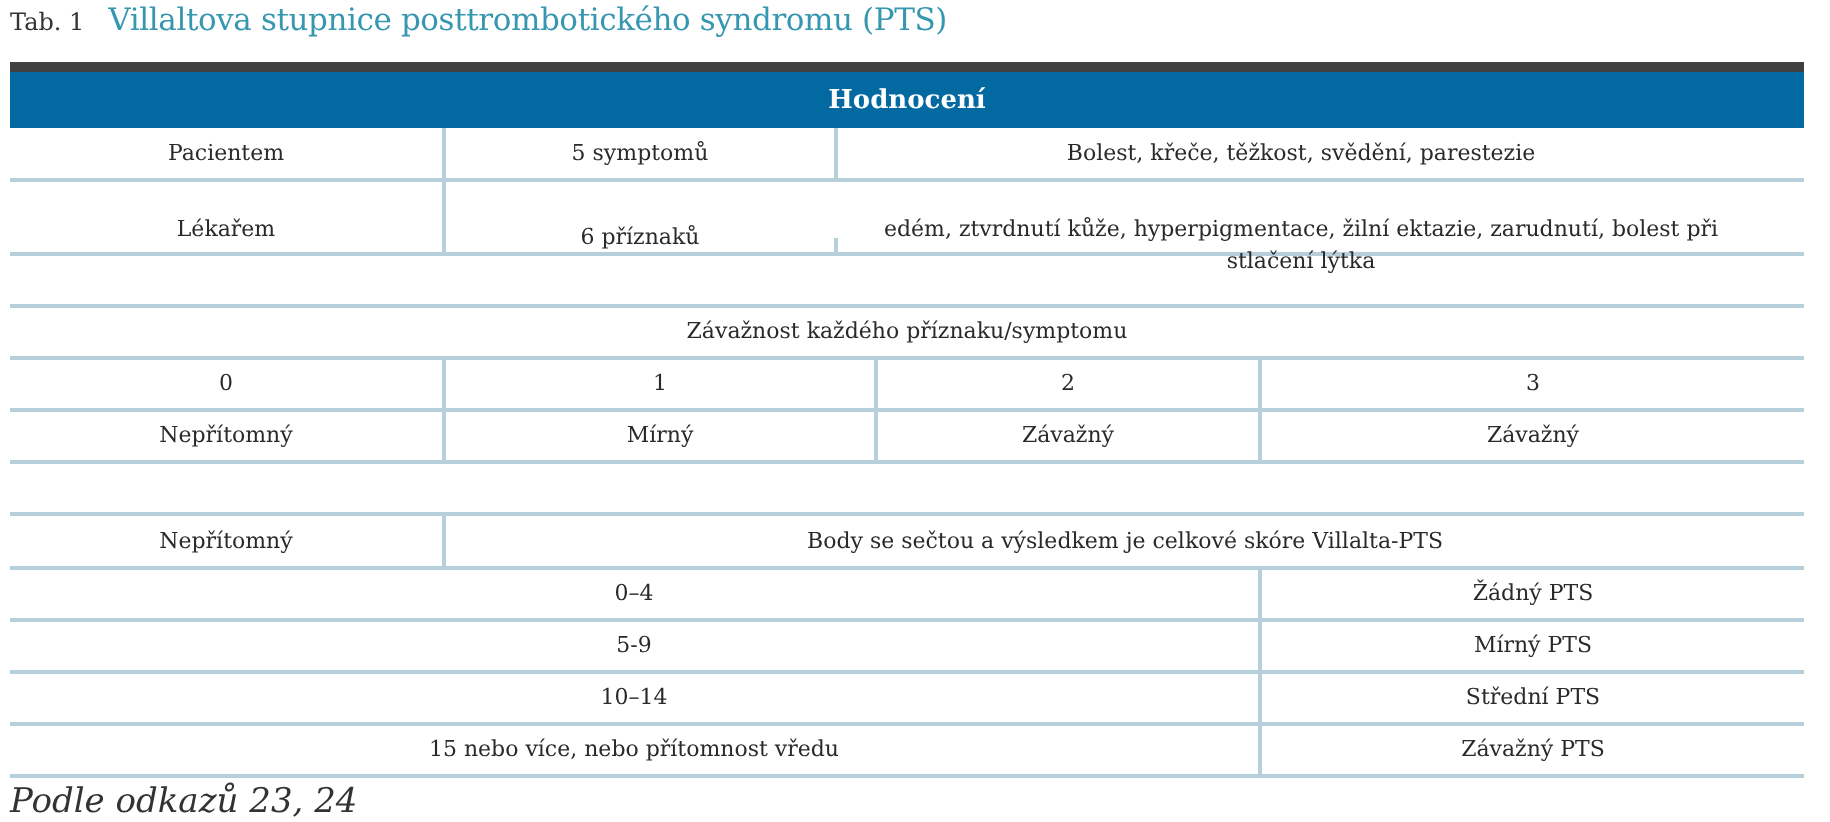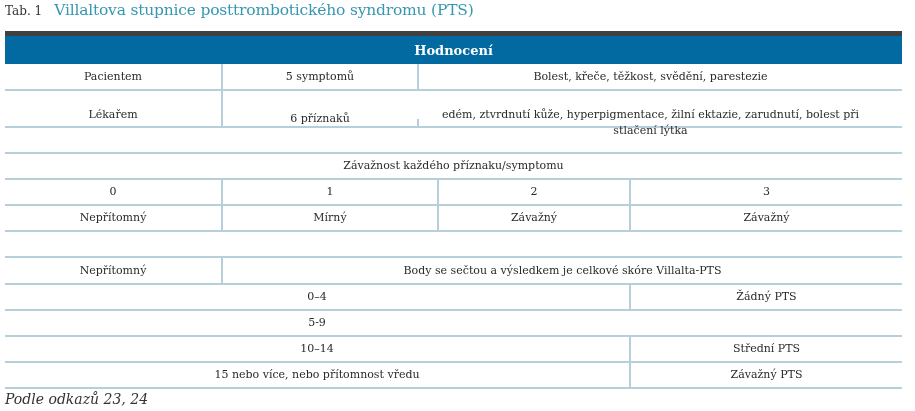--- a/index.html
+++ b/index.html
@@ -13,21 +13,21 @@
          color:#fff; font-weight:bold; font-size:13px; }
   .row { display:flex; border-bottom:2px solid #b6cfdb; box-sizing:border-box; }
   .cell { display:flex; align-items:center; justify-content:center; text-align:center; font-size:11px; line-height:16px;
           box-sizing:border-box; padding:0 8px; white-space:nowrap; }
   .cell.wrap { white-space:normal;margin-top:28px; }
   .cell + .cell { border-left:2px solid #b6cfdb; }
   .c1 { width:216px; } .c2 { width:196px; } .c3 { width:465px; }
   .q1 { width:216px; } .q2 { width:216px; } .q3 { width:192px; } .q4 { width:273px; }
   .left624 { width:624px; } .right273 { width:273px; }
   .full { width:897px; }
-  .footnote { position:absolute; left:5px; top:391px; font-size:14px; font-style:italic; color:#333; }
+  .footnote { position:absolute; left:5px; top:391px; font-size:17px; font-style:italic; color:#333; }
 </style>
 </head>
 <body>
 
 <div class="caption">
   <span class="cap-label">Tab. 1</span>
   <span class="cap-title">Villaltova stupnice posttrombotického syndromu (PTS)</span>
 </div>
 
 <div class="tbl">
@@ -69,20 +69,21 @@
   <div class="row" style="height:27px">
     <div class="cell c1">Nepřítomný</div>
     <div class="cell" style="width:681px">Body se sečtou a výsledkem je celkové skóre Villalta-PTS</div>
   </div>
   <div class="row" style="height:26px">
     <div class="cell left624">0–4</div>
     <div class="cell right273">Žádný PTS</div>
   </div>
   <div class="row" style="height:26px">
     <div class="cell left624">5-9</div>
+    <div class="cell right273">Mírný PTS</div>
   </div>
   <div class="row" style="height:26px">
     <div class="cell left624">10–14</div>
     <div class="cell right273">Střední PTS</div>
   </div>
   <div class="row" style="height:26px">
     <div class="cell left624">15 nebo více, nebo přítomnost vředu</div>
     <div class="cell right273">Závažný PTS</div>
   </div>
 </div>

